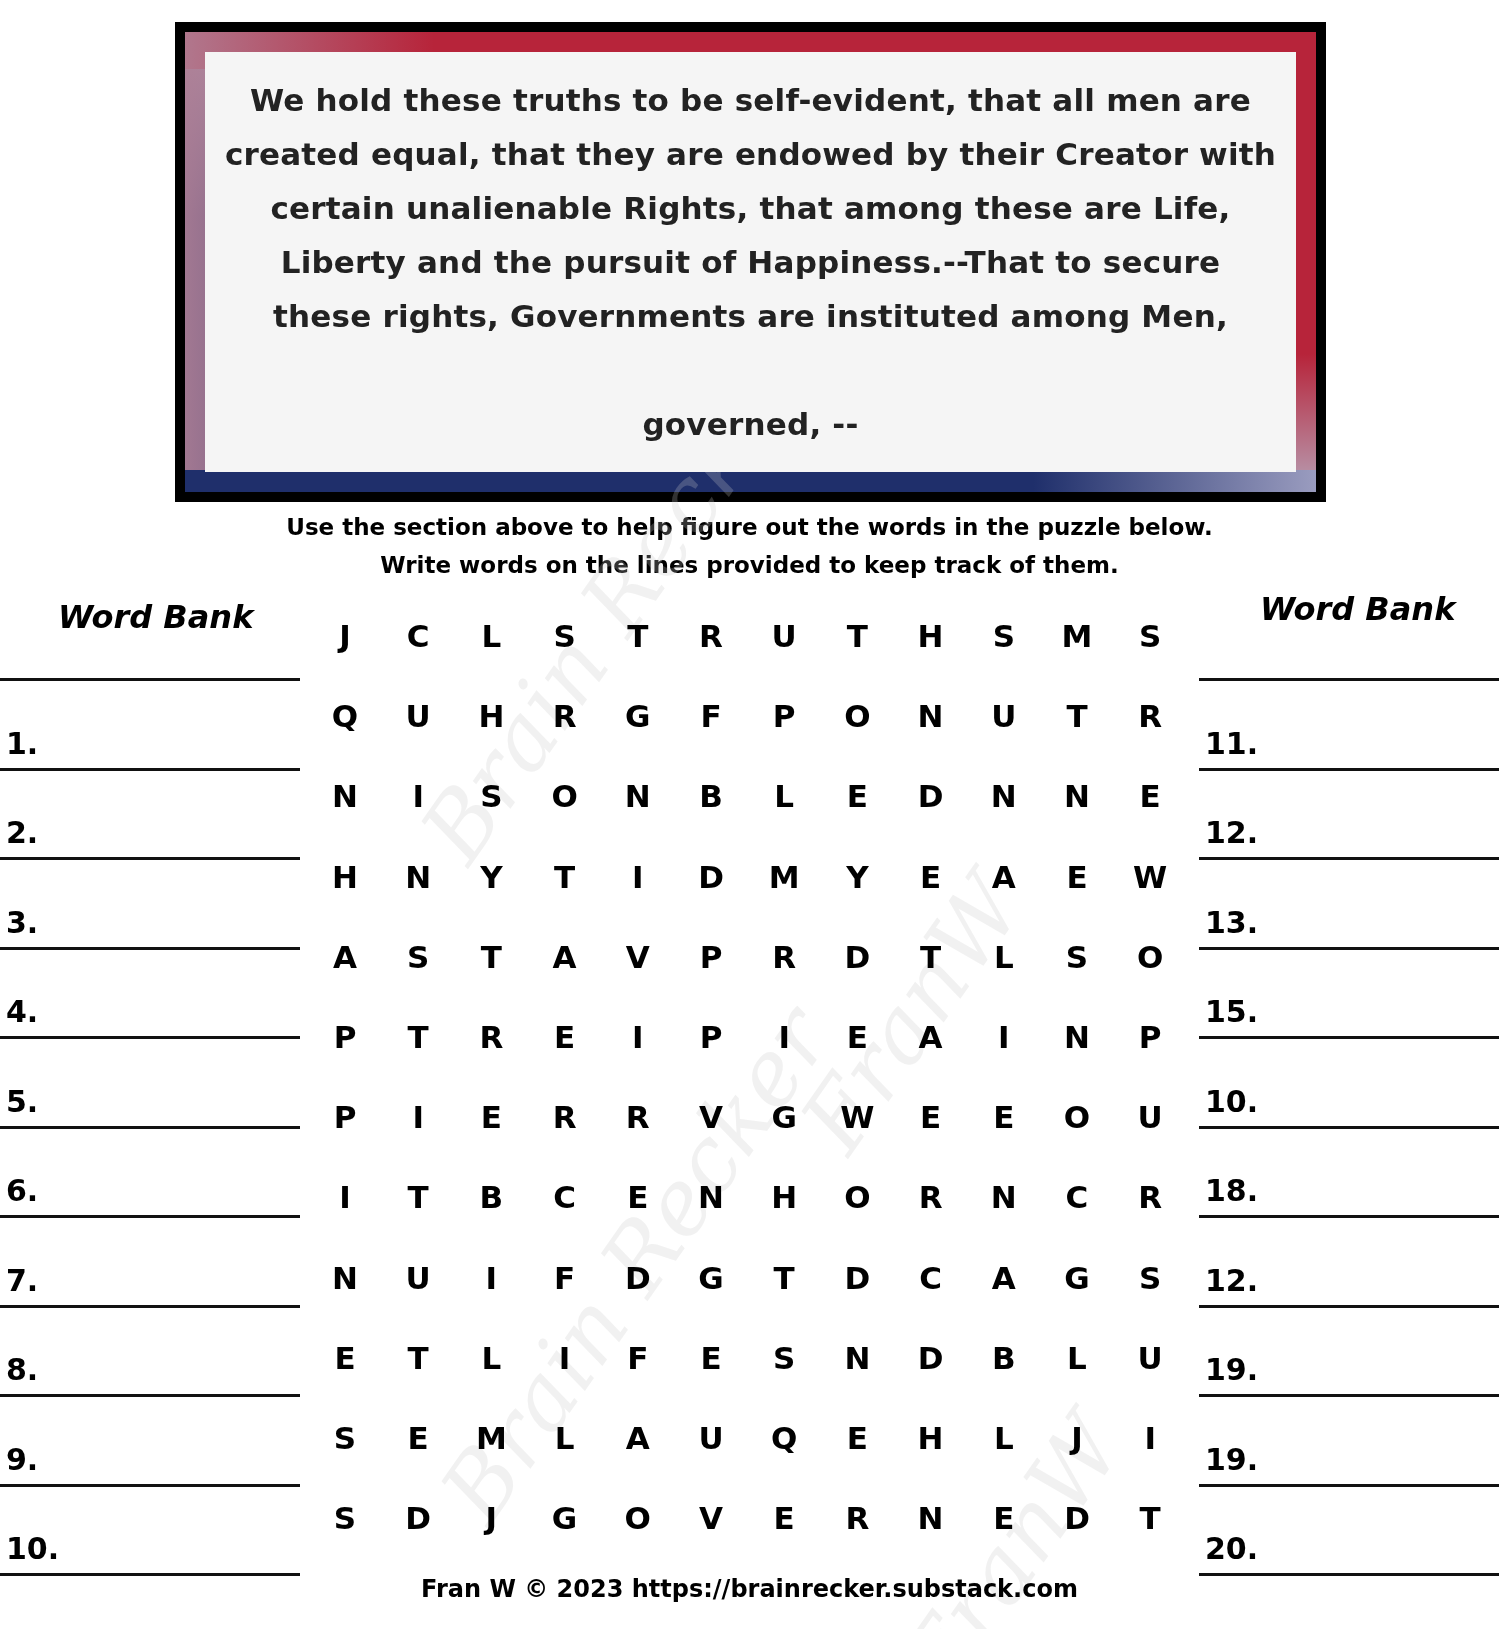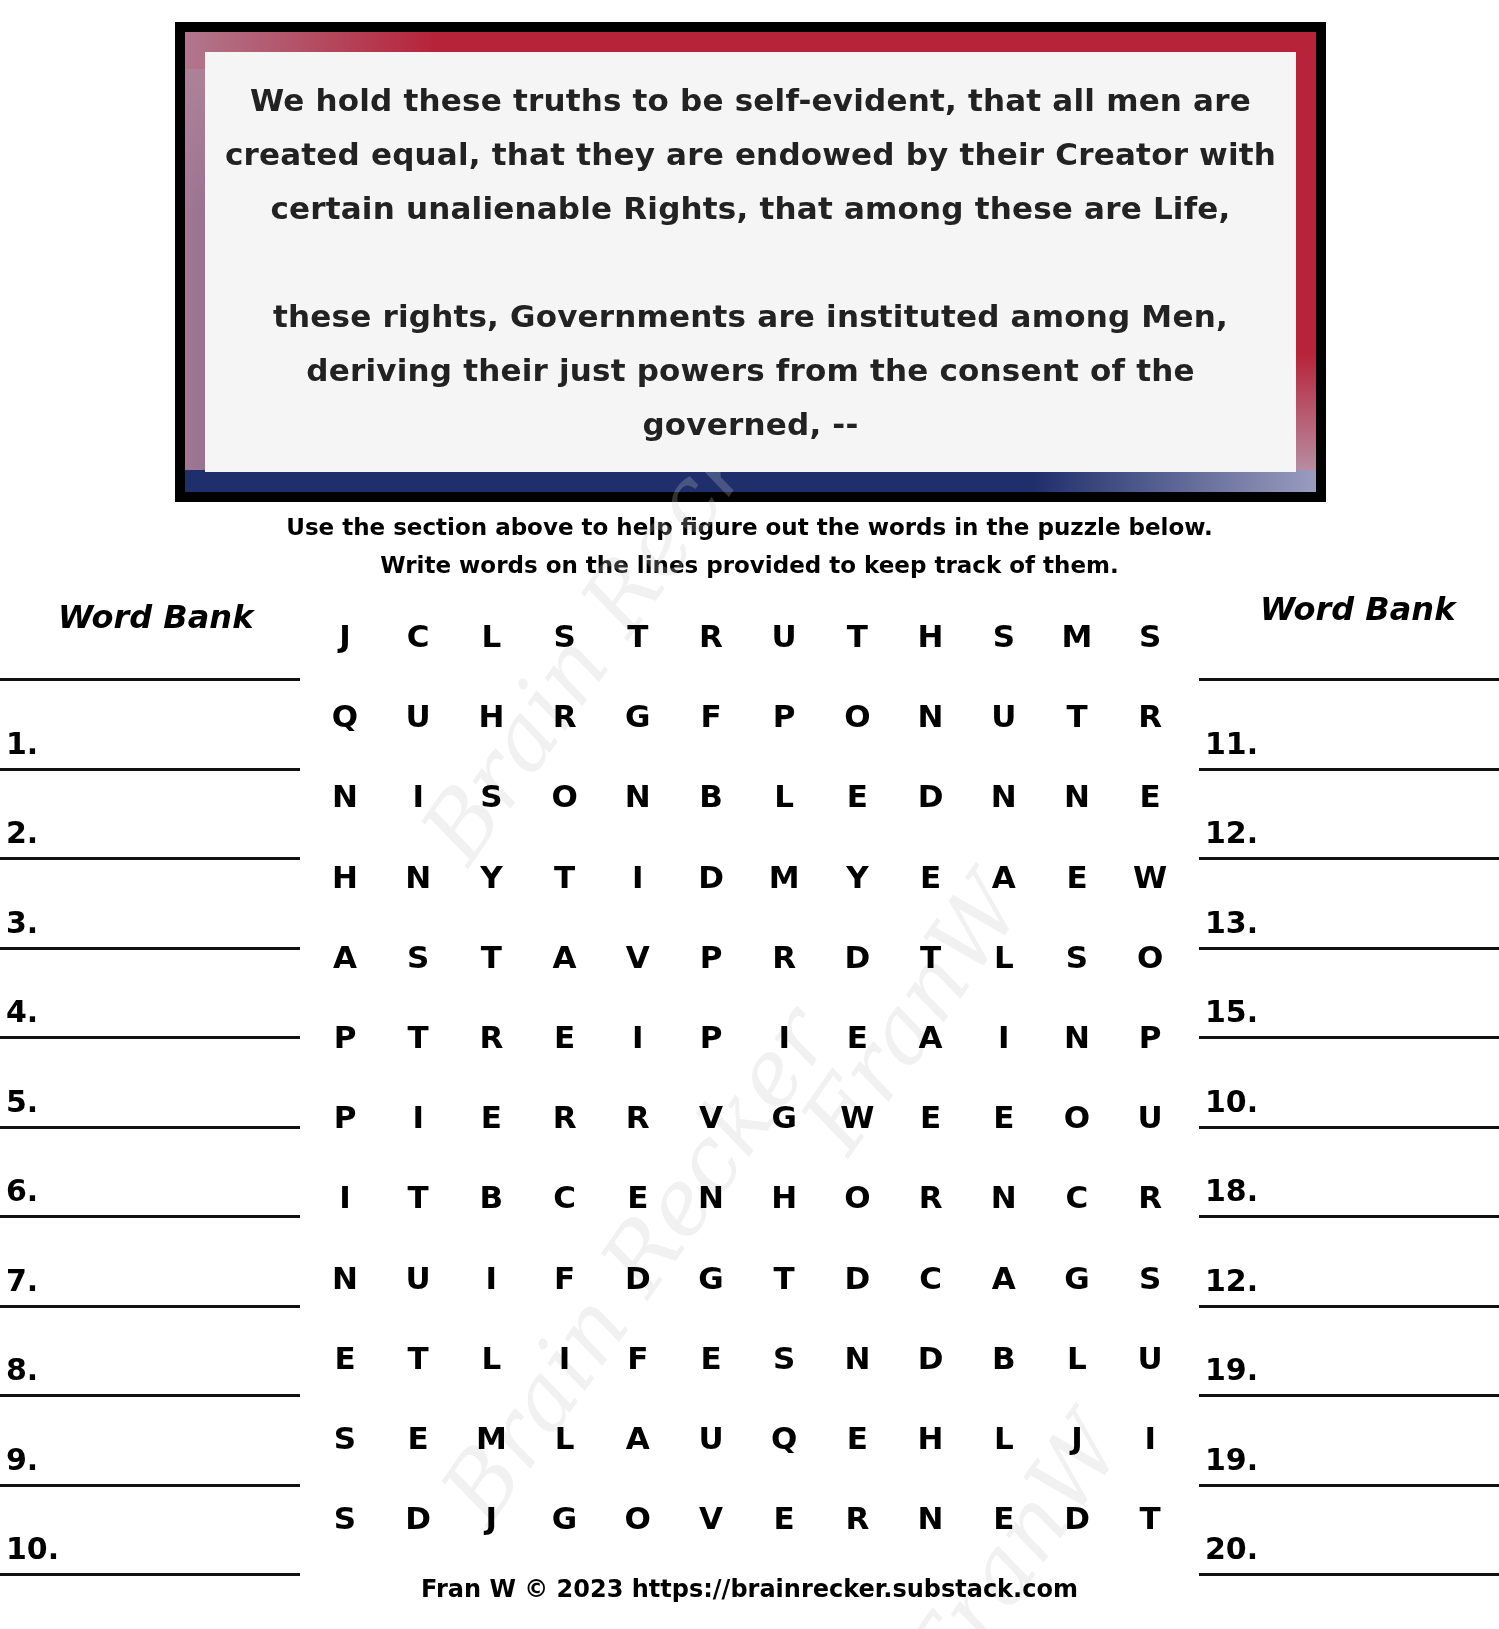--- a/index.html
+++ b/index.html
@@ -75,23 +75,23 @@
 </head>
 <body>
 
 <div class="banner-outer">
   <div class="banner-frame">
     <div class="banner-inner">
       <p class="quote">
         <span>We hold these truths to be self-evident, that all men are</span><br>
         <span>created equal, that they are endowed by their Creator with</span><br>
         <span>certain unalienable Rights, that among these are Life,</span><br>
+        <span>Liberty and the pursuit of Happiness.--That to secure</span><br>
+        <span>these rights, Governments are instituted among Men,</span><br>
         <br>
-        <span>these rights, Governments are instituted among Men,</span><br>
-        <span>deriving their just powers from the consent of the</span><br>
         <span>governed, --</span>
       </p>
     </div>
   </div>
 </div>
 
 <div class="instructions">
   <div>Use the section above to help figure out the words in the puzzle below.</div>
   <div>Write words on the lines provided to keep track of them.</div>
 </div>

